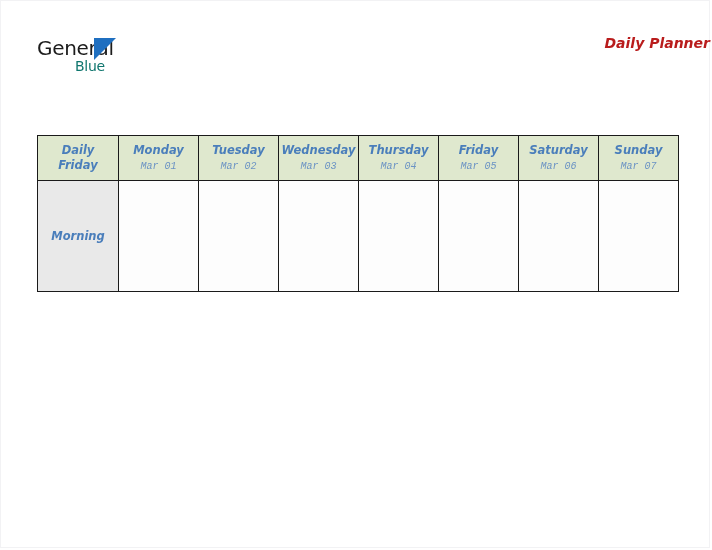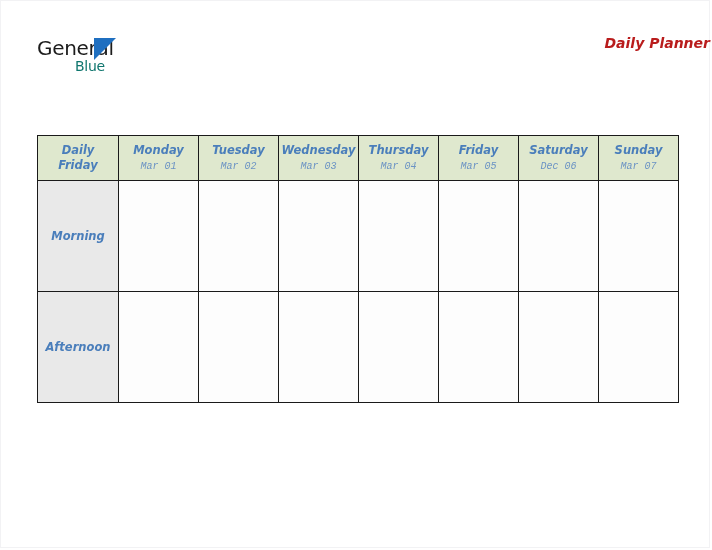--- a/index.html
+++ b/index.html
@@ -226,21 +226,21 @@
           <th>
             <div class="day-name">Thursday</div>
             <div class="day-date">Mar 04</div>
           </th>
           <th>
             <div class="day-name">Friday</div>
             <div class="day-date">Mar 05</div>
           </th>
           <th>
             <div class="day-name">Saturday</div>
-            <div class="day-date">Dec 06</div>
+            <div class="day-date">Mar 06</div>
           </th>
           <th>
             <div class="day-name">Sunday</div>
             <div class="day-date">Mar 07</div>
           </th>
         </tr>
       </thead>
       <tbody>
 
         <tr class="slot-row">
@@ -249,31 +249,19 @@
           </td>
           <td class="slot-cell"></td>
           <td class="slot-cell"></td>
           <td class="slot-cell"></td>
           <td class="slot-cell"></td>
           <td class="slot-cell"></td>
           <td class="slot-cell"></td>
           <td class="slot-cell"></td>
         </tr>
 
-        <tr class="slot-row">
-          <td class="slot-label">
-            <div class="slot-label-text">Afternoon</div>
-          </td>
-          <td class="slot-cell"></td>
-          <td class="slot-cell"></td>
-          <td class="slot-cell"></td>
-          <td class="slot-cell"></td>
-          <td class="slot-cell"></td>
-          <td class="slot-cell"></td>
-          <td class="slot-cell"></td>
-        </tr>
 
 
       </tbody>
     </table>
   </div>
 
 </div>
 
 </body></html>

